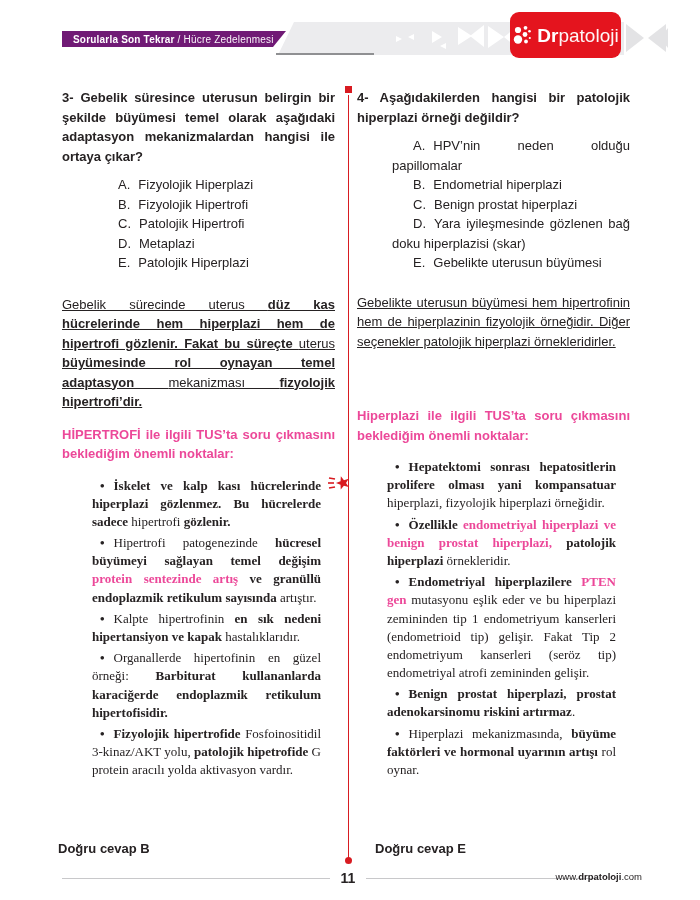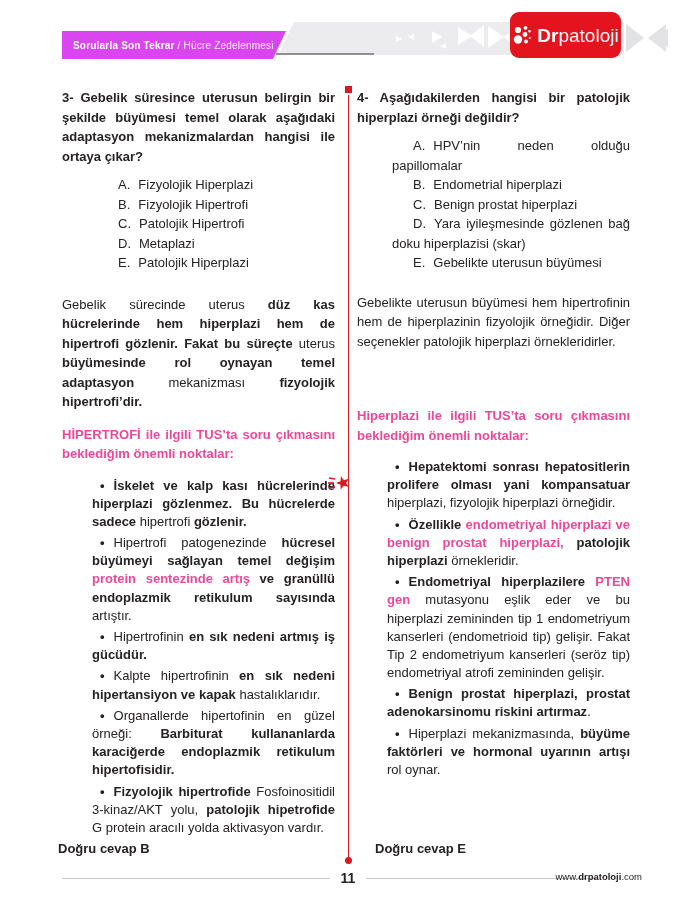--- a/index.html
+++ b/index.html
@@ -4,21 +4,21 @@
 <style>
   html,body{margin:0;padding:0;}
   body{font-family:"Liberation Sans",sans-serif;background:#fff;}
   .page{position:relative;width:700px;height:900px;background:#fff;overflow:hidden;margin:0 auto;}
 
   
   .hdr-strip{position:absolute;left:278px;top:22px;width:346px;height:33px;background:#ececee;
     clip-path:polygon(16px 0,100% 0,100% 100%,0 100%);}
   .hdr-pattern{position:absolute;left:388px;top:22px;width:236px;height:33px;}
   .hdr-pattern2{position:absolute;left:624px;top:22px;width:44px;height:33px;}
-  .crumb-bar{position:absolute;left:62px;top:31px;width:224px;height:28px;background:#d946ef;
+  .crumb-bar{position:absolute;left:62px;top:31px;width:224px;height:16px;background:#701a75;
     clip-path:polygon(0 0,100% 0,calc(100% - 13px) 100%,0 100%);
     display:flex;align-items:center;padding-left:11px;box-sizing:border-box;}
   .crumb-bar span{font-size:10px;color:#fff;white-space:pre;letter-spacing:.2px;}
   .crumb-bold{font-weight:700;}
   .crumb-rest{font-weight:400;opacity:.95;}
   .bar-shadow{position:absolute;left:276px;top:53px;width:98px;height:2px;background:#8f9092;}
   .logo{position:absolute;left:510px;top:12px;width:111px;height:46px;background:#e4141e;
     border-radius:9px;display:flex;align-items:center;justify-content:center;gap:4px;z-index:3;}
   .logo-text{color:#fff;font-size:19px;line-height:1;}
   .logo-dr{font-weight:700;}
@@ -32,26 +32,26 @@
 
   
   .col{position:absolute;top:88px;width:273px;font-size:13px;line-height:1.5;color:#262223;}
   .col-left{left:62px;}
   .col-right{left:357px;}
   .question{margin:0 0 9px 0;font-weight:700;text-align:justify;}
   .options{margin:0 0 22px 0;}
   .col-right .options{margin-bottom:20px;}
   .option{padding-left:35px;text-indent:21px;text-align:justify;}
   .opt-letter{margin-right:8px;}
-  .explanation{margin:0 0 25px 0;text-align:justify;}
+  .explanation{margin:0 0 25px 0;text-align:justify;text-decoration:underline;}
   .col-left .explanation{margin-bottom:13px;}
   .col-right .explanation{margin-bottom:55px;}
   .note-heading{margin:0 0 13px 0;text-align:justify;}
   .bullets{line-height:1.4;}
-  .bullet{margin:0 0 3px 0;padding-left:30px;text-indent:8px;text-align:justify;}
+  .bullet{margin:0 14px 3px 0;padding-left:30px;text-indent:8px;text-align:justify;font-family:Liberation Serif, serif;}
   .bullet::before{content:"\2022";font-weight:700;margin-right:9px;}
 
   .run-n{font-weight:400;color:#262223;}
   .run-b{font-weight:700;color:#262223;}
   .run-r{font-weight:700;color:#ec4899;}
 
   .answer{position:absolute;top:841px;font-size:13px;font-weight:700;color:#262223;}
   .answer-left{left:58px;}
   .answer-right{left:375px;}
 
@@ -131,21 +131,20 @@
         <div class="option"><span class="opt-letter">B.</span><span class="opt-text">Fizyolojik Hipertrofi</span></div>
         <div class="option"><span class="opt-letter">C.</span><span class="opt-text">Patolojik Hipertrofi</span></div>
         <div class="option"><span class="opt-letter">D.</span><span class="opt-text">Metaplazi</span></div>
         <div class="option"><span class="opt-letter">E.</span><span class="opt-text">Patolojik Hiperplazi</span></div>
       </div>
     <p class="explanation"><span class="run-n">Gebelik sürecinde uterus </span><span class="run-b">düz kas hücrelerinde hem hiperplazi hem de hipertrofi gözlenir. Fakat bu süreçte </span><span class="run-n">uterus </span><span class="run-b">büyümesinde rol oynayan temel adaptasyon </span><span class="run-n">mekanizması </span><span class="run-b">fizyolojik hipertrofi’dir.</span></p>
     <p class="note-heading"><span class="run-r">HİPERTROFİ ile ilgili TUS’ta soru çıkmasını beklediğim önemli noktalar:</span></p>
     <div class="bullets">
         <p class="bullet"><span class="run-b">İskelet ve kalp kası hücrelerinde hiperplazi gözlenmez. Bu hücrelerde sadece </span><span class="run-n">hipertrofi </span><span class="run-b">gözlenir.</span></p>
         <p class="bullet"><span class="run-n">Hipertrofi patogenezinde </span><span class="run-b">hücresel büyümeyi sağlayan temel değişim </span><span class="run-r">protein sentezinde artış </span><span class="run-b">ve granüllü endoplazmik retikulum sayısında </span><span class="run-n">artıştır.</span></p>
-        <p class="bullet"><span class="run-n">Hipertrofinin </span><span class="run-b">en sık nedeni artmış iş gücüdür.</span></p>
         <p class="bullet"><span class="run-n">Kalpte hipertrofinin </span><span class="run-b">en sık nedeni hipertansiyon ve kapak </span><span class="run-n">hastalıklarıdır.</span></p>
         <p class="bullet"><span class="run-n">Organallerde hipertofinin en güzel örneği: </span><span class="run-b">Barbiturat kullananlarda karaciğerde endoplazmik retikulum hipertofisidir.</span></p>
         <p class="bullet"><span class="run-b">Fizyolojik hipertrofide </span><span class="run-n">Fosfoinositidil 3-kinaz/AKT yolu, </span><span class="run-b">patolojik hipetrofide </span><span class="run-n">G protein aracılı yolda aktivasyon vardır. </span></p>
       </div>
   </section>
 
   <section class="col col-right">
     <p class="question"><span class="run-b">4- Aşağıdakilerden hangisi bir patolojik hiperplazi örneği değildir?</span></p>
     <div class="options">
         <div class="option"><span class="opt-letter">A.</span><span class="opt-text">HPV’nin neden olduğu papillomalar</span></div>

